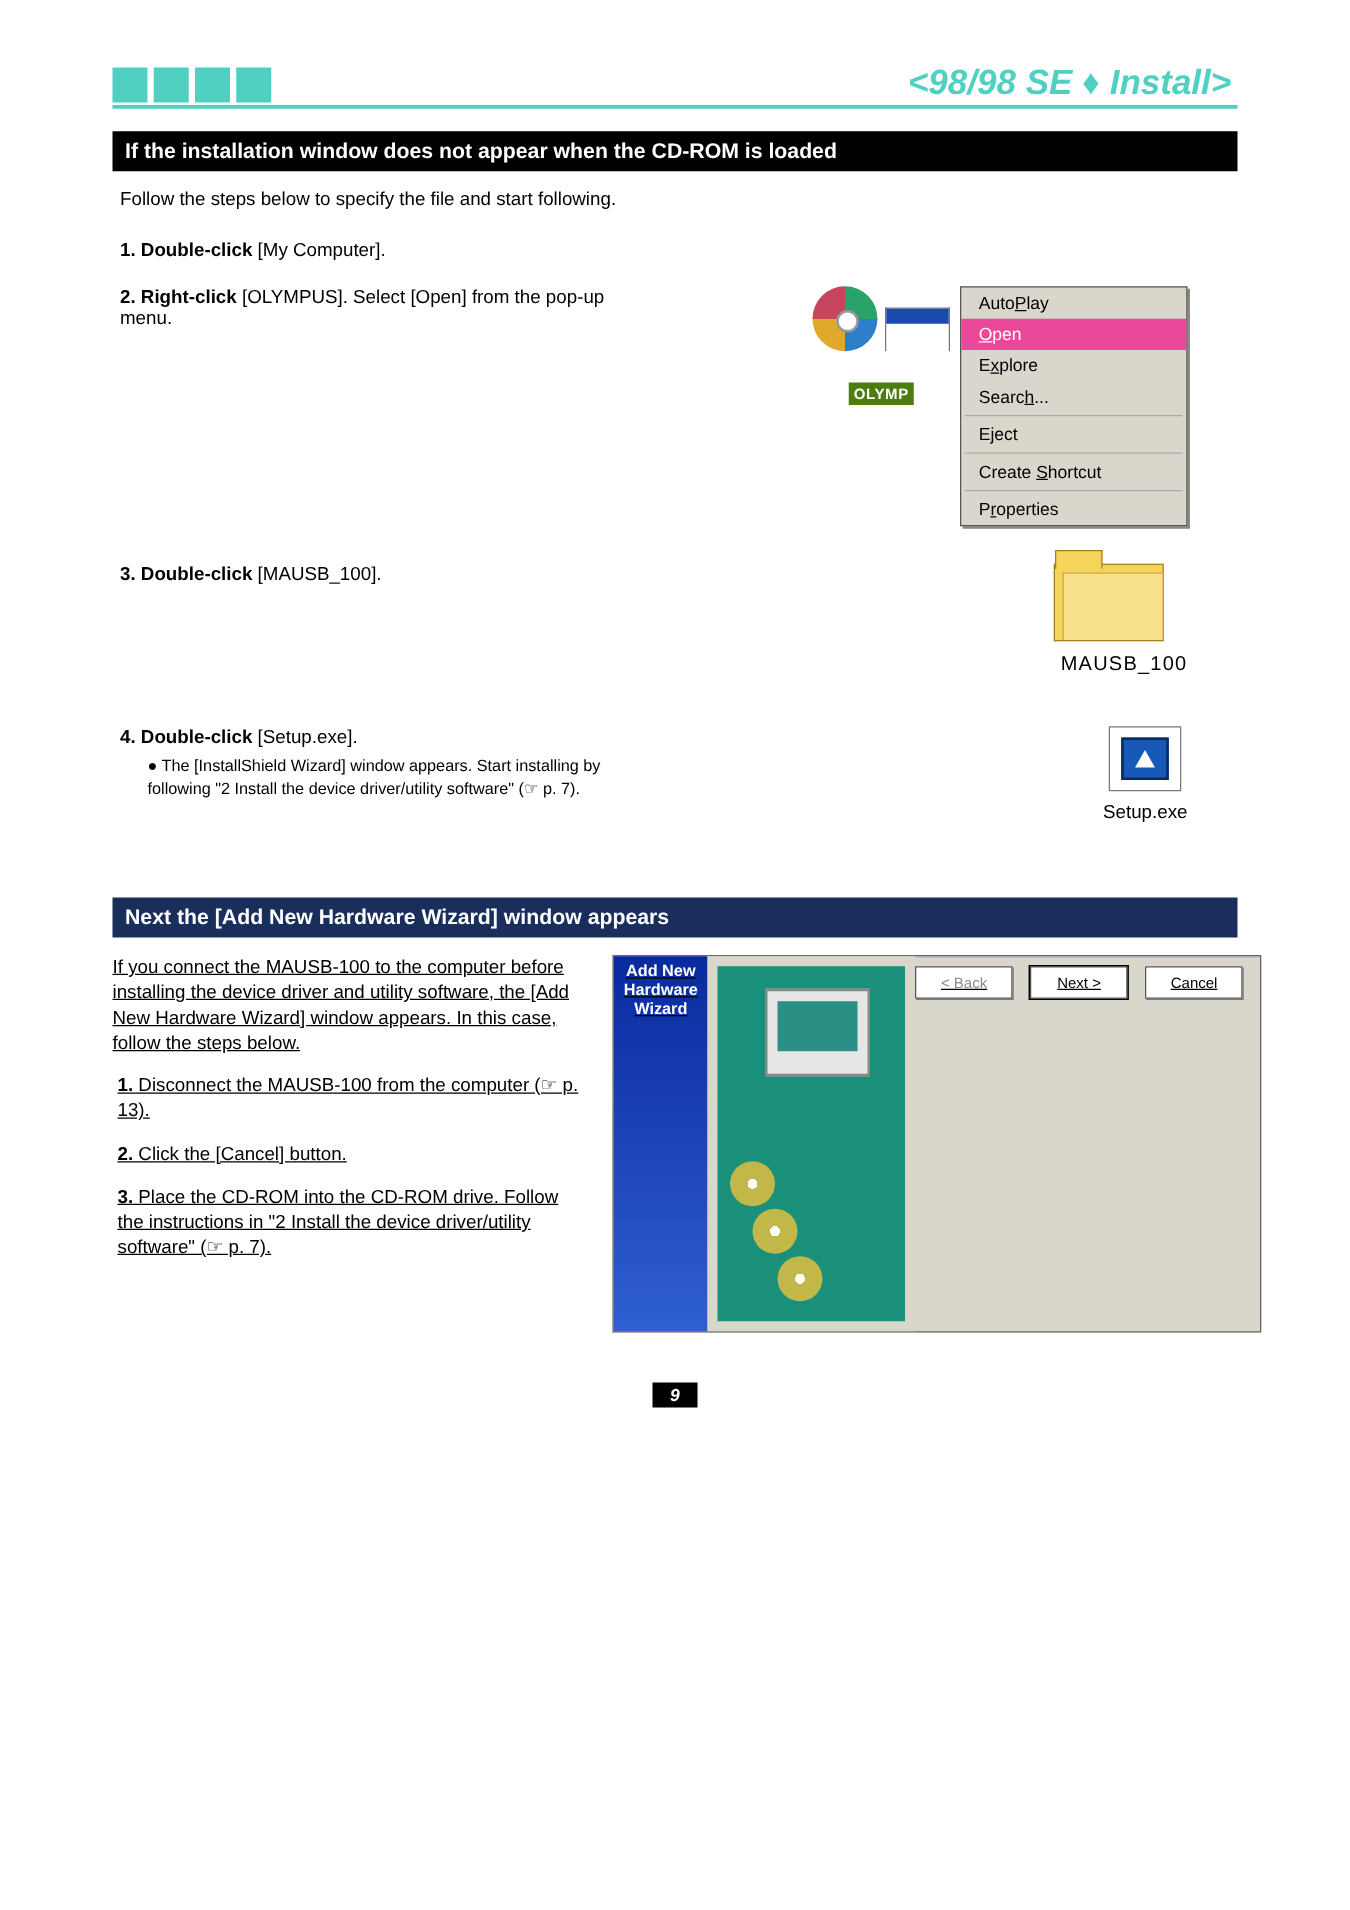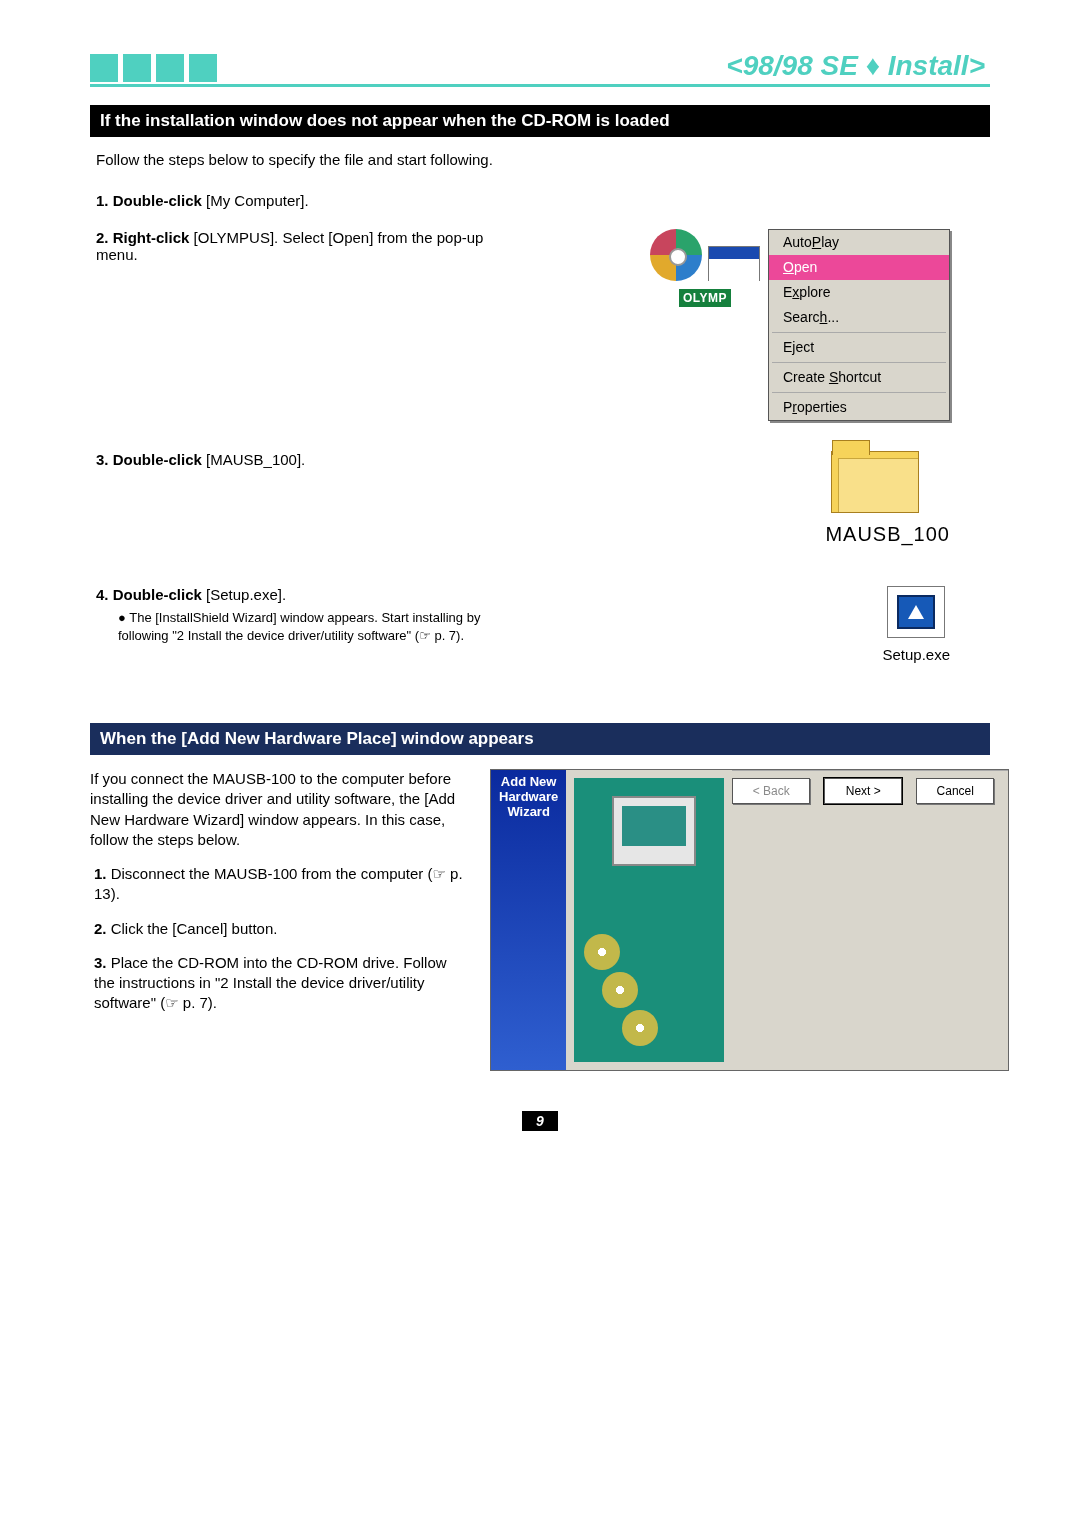--- a/index.html
+++ b/index.html
@@ -145,22 +145,22 @@
     background: conic-gradient(#2aa36b 0 90deg, #2d7ecb 90deg 180deg, #e1a92c 180deg 270deg, #c8455d 270deg 360deg);
     position: relative;
   }
   .cd-glyph::after{
     content:"";
     position:absolute; top:50%; left:50%; width:14px; height:14px;
     margin-left:-7px; margin-top:-7px;
     background:#fff; border-radius:50%; border:2px solid #999;
   }
   .olymp-label{
-    background:#15803d; color:#fff; font-size:12px; font-weight:bold;
-    padding:2px 4px; letter-spacing:0.5px;
+    background:#4d7c0f; color:#fff; font-size:12px; font-weight:bold;
+    padding:2px 4px; letter-spacing:0.5px;margin-top:17px;
   }
   .window-corner{
     width:50px; height:34px; background:#fff;
     border:1px solid #777; border-bottom:none;
     position:relative;
   }
   .window-corner::before{
     content:""; position:absolute; top:0; left:0; right:0; height:12px;
     background:linear-gradient(#1a4ab0,#1a4ab0);
   }
@@ -196,41 +196,41 @@
     margin: 0 auto 10px;
   }
   .folder::before{
     content:""; position:absolute; top:-12px; left:0; width:36px; height:14px;
     background:#f6d35a; border:1px solid #a87f1f; border-bottom:none;
   }
   .folder::after{
     content:""; position:absolute; top:6px; left:6px; right:0; bottom:0;
     background:#f9e08a; border-top:1px solid #c9a63c; border-left:1px solid #c9a63c;
   }
-  .folder-label{ letter-spacing:1px; font-size:20px;margin-left:25px; }
+  .folder-label{ letter-spacing:1px; font-size:16px;margin-left:25px; }
   
   .setup-box{ text-align:center; }
   .setup-icn {
     width:56px; height:50px; background:#fff; border:1px solid #777;
     display:flex; align-items:center; justify-content:center;
     margin:0 auto 8px; position:relative;
   }
   .setup-icn .inner{
     width:34px; height:30px; background:#1659b7; border:2px solid #0a2a61;
     display:flex; align-items:center; justify-content:center;
   }
   .setup-icn .inner::before{
     content:""; width:0;height:0;
     border-left:8px solid transparent;
     border-right:8px solid transparent;
     border-bottom:14px solid #fff;
   }
   .setup-label{ font-size:15px; }
   
-  .hw-row{ display:flex; gap:20px; }
+  .hw-row{ display:flex; gap:20px;text-decoration:underline; }
   .hw-left{ flex:0 0 380px; font-size:15px; line-height:1.35; }
   .hw-left p{ margin:0 0 14px 0; }
   .hw-step{ margin:0 0 10px 0; padding-left:4px;}
   
   .wizard{
     flex:1;
     height: 300px;
     border:1px solid #666;
     background:#d9d6cc;
     font-size:12px;
@@ -366,21 +366,21 @@
     <div class="step-img-col">
       <div class="setup-box">
         <div class="setup-icn">
             <div class="inner"></div>
           </div>
         <div class="setup-label">Setup.exe</div>
       </div>
     </div>
   </div>
 
-  <div class="section-header2">When the [Add New Hardware Place] window appears</div>
+  <div class="section-header2">Next the [Add New Hardware Wizard] window appears</div>
 
   <div class="hw-row">
     <div class="hw-left">
       <p>If you connect the MAUSB-100 to the computer before installing the device driver and utility software, the [Add New Hardware Wizard] window appears. In this case, follow the steps below.</p>
       <p class="hw-step"><span class="num bold" style="font-weight:bold">1.</span><span> Disconnect the MAUSB-100 from the computer (☞ p. 13).</span></p>
       <p class="hw-step"><span class="num bold" style="font-weight:bold">2.</span><span> Click the [Cancel] button.</span></p>
       <p class="hw-step"><span class="num bold" style="font-weight:bold">3.</span><span> Place the CD-ROM into the CD-ROM drive. Follow the instructions in "2   Install the device driver/utility software" (☞ p. 7).</span></p>
     </div>
 
     <div class="wizard">

